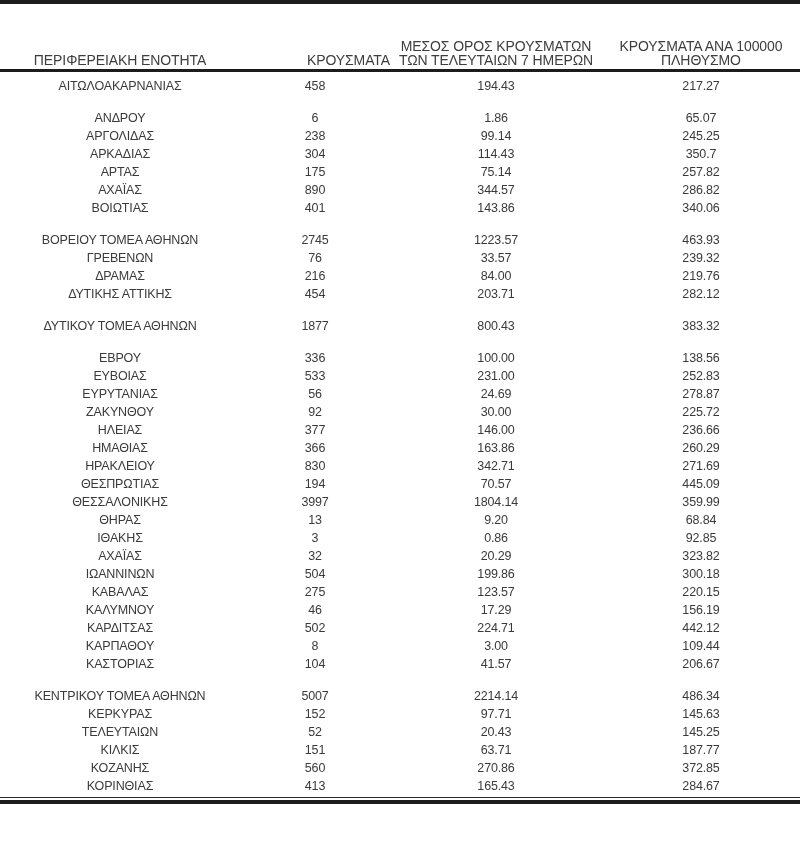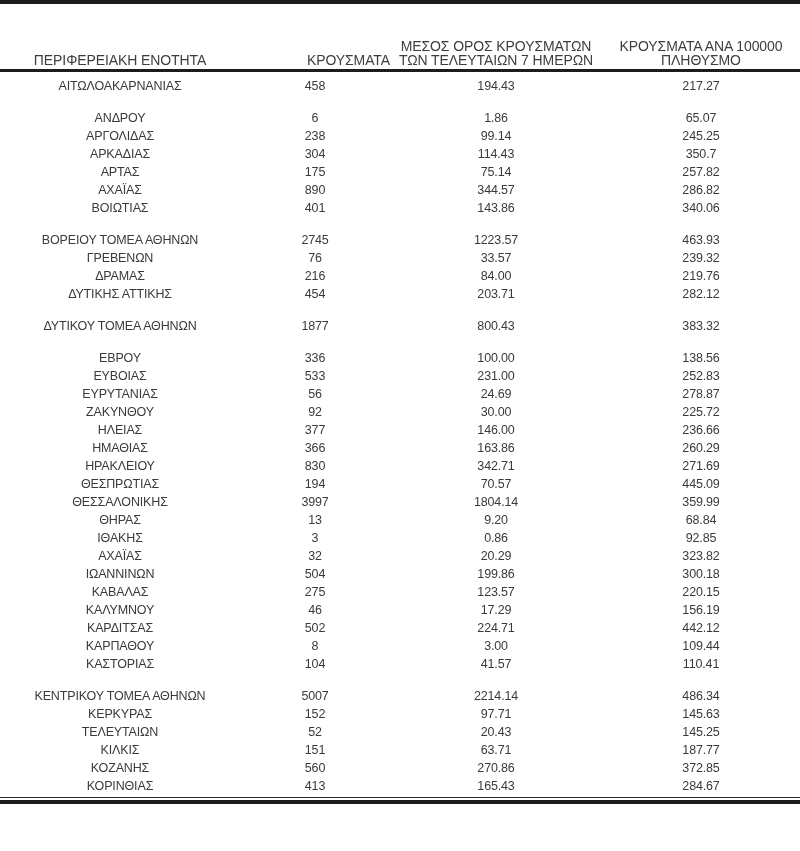--- a/index.html
+++ b/index.html
@@ -266,21 +266,21 @@
       <div class="trow">
         <div class="tcell col1">ΚΑΡΠΑΘΟΥ</div>
         <div class="tcell col2">8</div>
         <div class="tcell col3">3.00</div>
         <div class="tcell col4">109.44</div>
       </div>
       <div class="trow">
         <div class="tcell col1">ΚΑΣΤΟΡΙΑΣ</div>
         <div class="tcell col2">104</div>
         <div class="tcell col3">41.57</div>
-        <div class="tcell col4">110.41</div>
+        <div class="tcell col4">206.67</div>
       </div>
       <div class="spacer"></div>
       <div class="trow">
         <div class="tcell col1">ΚΕΝΤΡΙΚΟΥ ΤΟΜΕΑ ΑΘΗΝΩΝ</div>
         <div class="tcell col2">5007</div>
         <div class="tcell col3">2214.14</div>
         <div class="tcell col4">486.34</div>
       </div>
       <div class="trow">
         <div class="tcell col1">ΚΕΡΚΥΡΑΣ</div>

